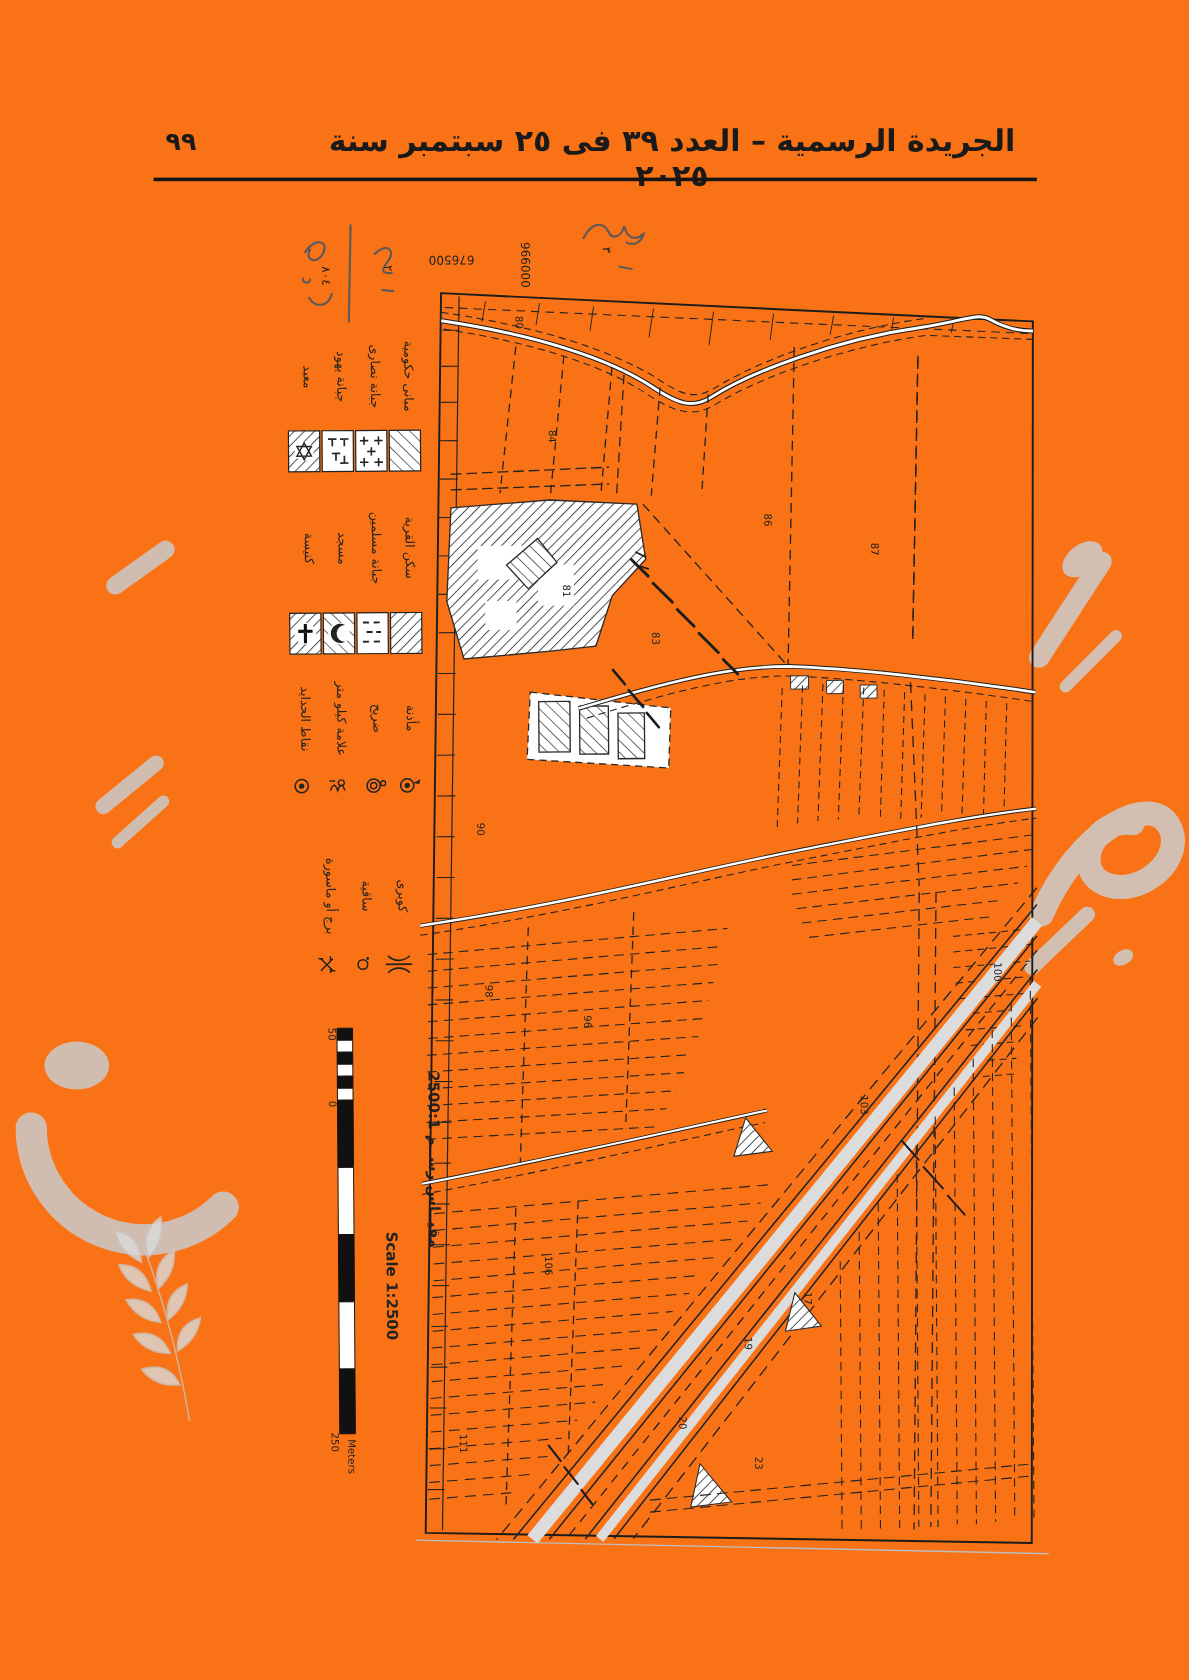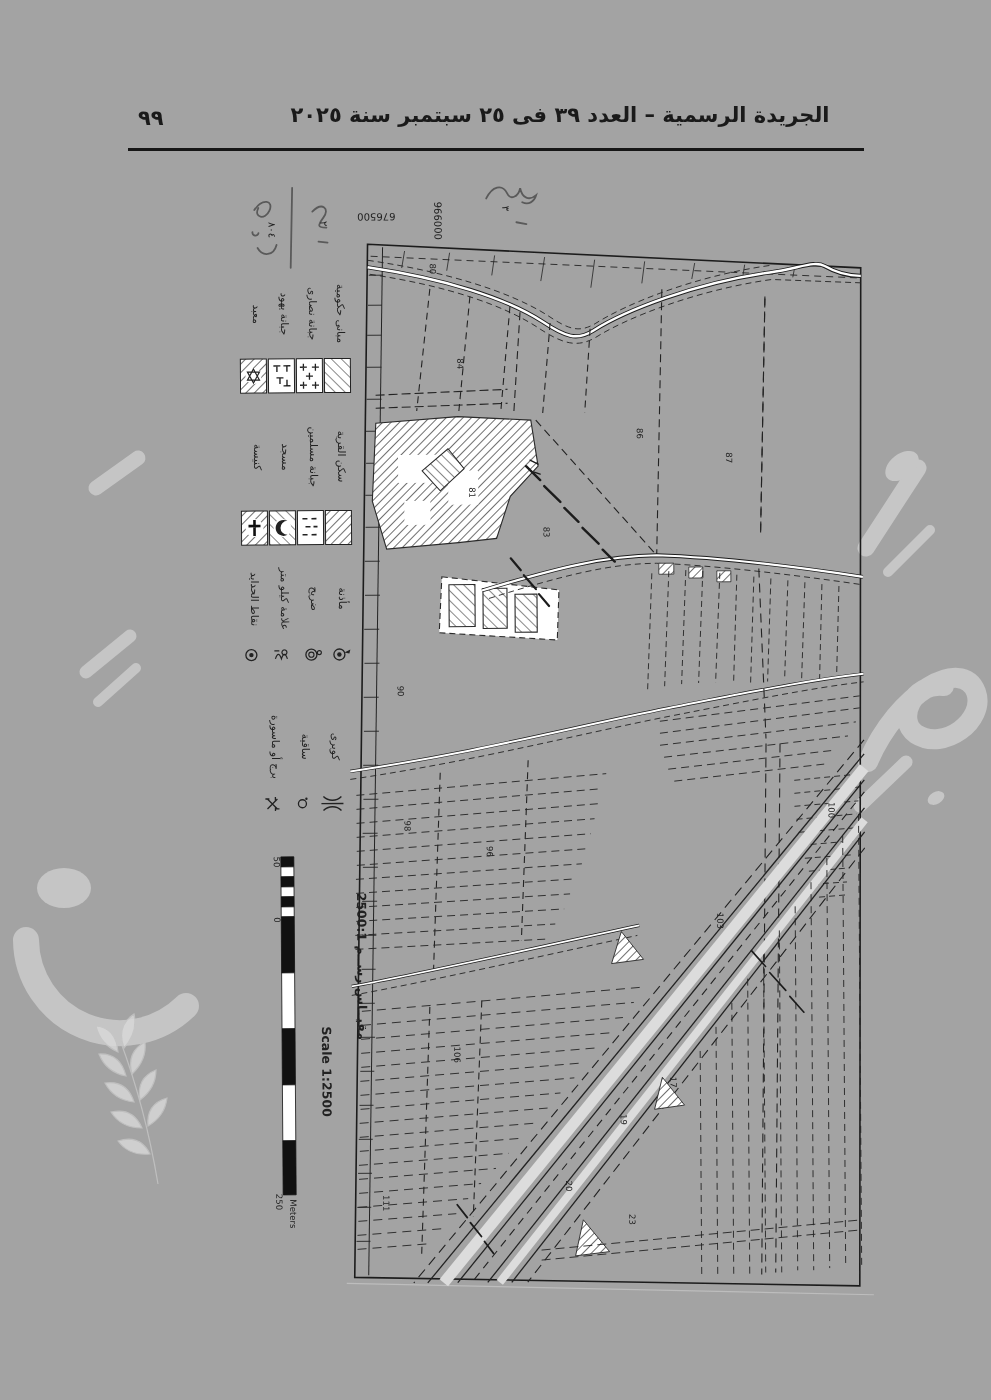--- a/index.html
+++ b/index.html
@@ -1,19 +1,19 @@
 <!DOCTYPE html>
 <html lang="ar"><head>
 <meta charset="utf-8">
 <style>
   html,body{margin:0;padding:0;background:#fff;}
-  .page{position:relative;width:991px;height:1400px;background:#a3a3a3;overflow:hidden;
+  .page{position:relative;width:991px;height:1400px;background:#f97316;overflow:hidden;
         font-family:"DejaVu Sans",sans-serif;color:#1a1a1a;}
   .hdr-title{position:absolute;left:250px;top:103px;width:620px;text-align:center;
-             direction:rtl;font-weight:bold;font-size:21px;letter-spacing:.5px;}
+             direction:rtl;font-weight:bold;font-size:25px;letter-spacing:.5px;}
   .hdr-page{position:absolute;left:138px;top:106px;font-weight:bold;font-size:21px;}
   .hdr-rule{position:absolute;left:128px;top:148px;width:736px;height:3px;background:#161616;}
   .map-wrap{position:absolute;left:228px;top:170px;width:650px;height:1140px;transform:rotate(-0.4deg);}
   svg text{font-family:"DejaVu Sans",sans-serif;fill:#222;}
   .wm{position:absolute;pointer-events:none;}
 </style>
 </head>
 <body>
 
 <div class="page">

